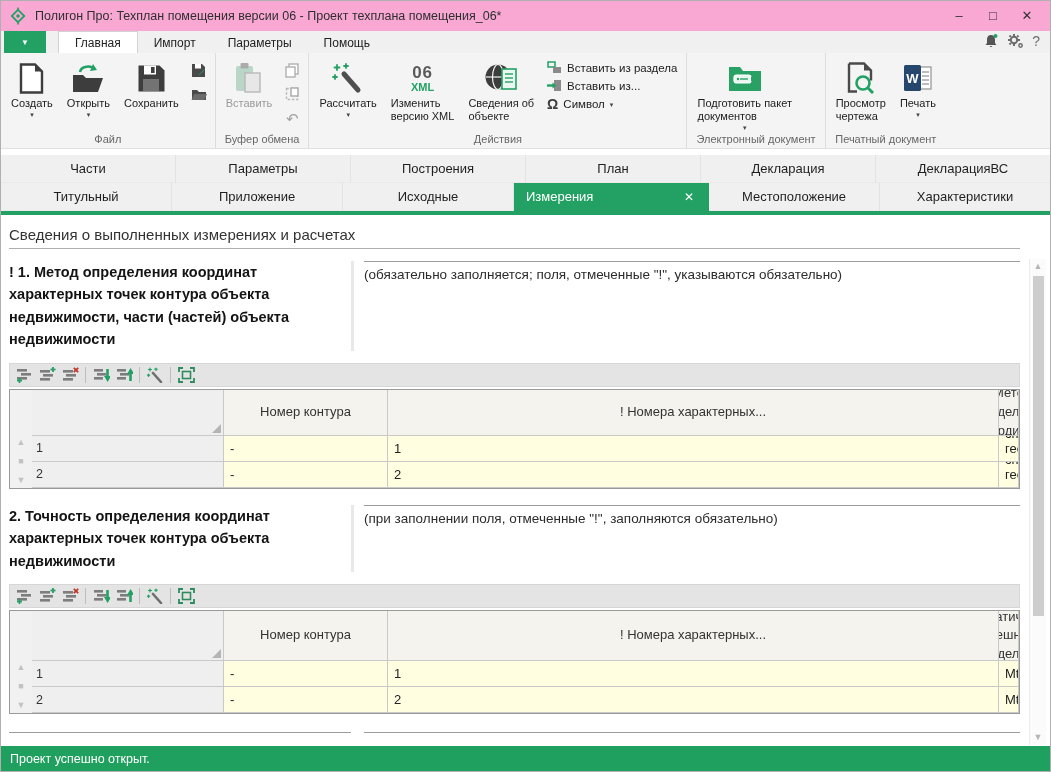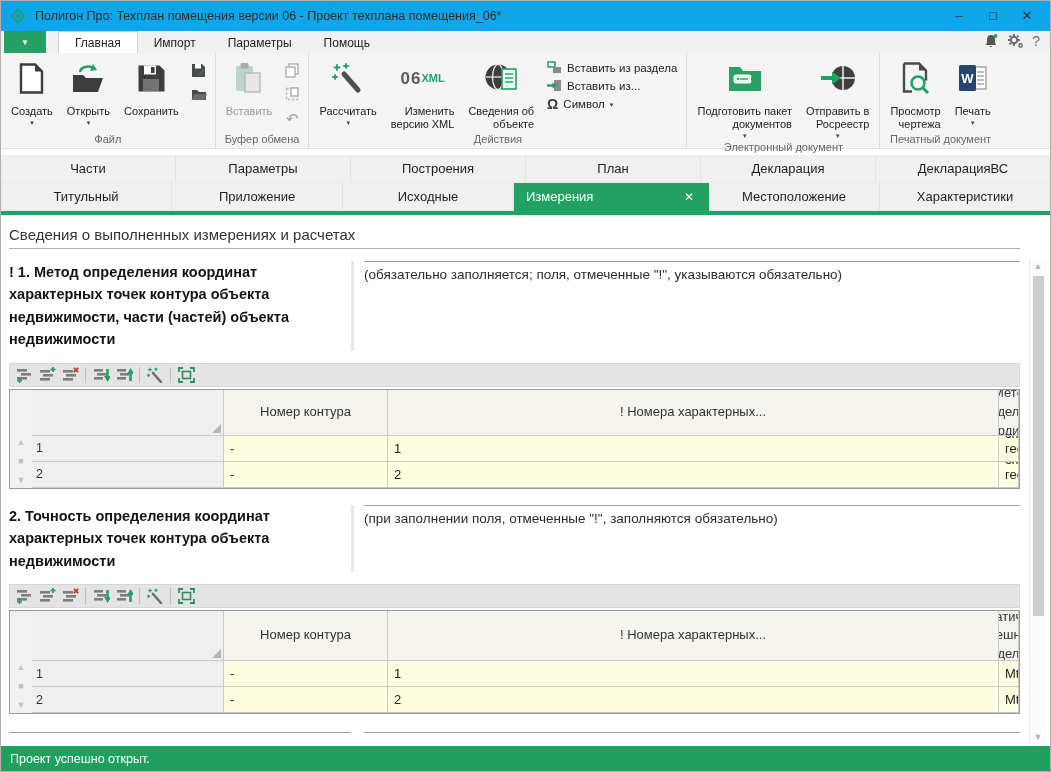--- a/index.html
+++ b/index.html
@@ -5,21 +5,21 @@
   :root{
     --accent:#23a164;
     --status-green:#1fa05e;
     --cell-yellow:#fffee1;
   }
   *{box-sizing:border-box; margin:0; padding:0;}
   body{width:1051px; height:772px; font-family:"Liberation Sans", sans-serif; background:#fff;}
   .window{position:relative; width:1051px; height:772px; background:#fff; border:1px solid #b0b0b0; overflow:hidden;}
 
   
-  .titlebar{height:30px; background:#0ea5e9; display:flex; align-items:center; padding:0 8px; gap:8px;}
+  .titlebar{height:30px; background:#f9a8d4; display:flex; align-items:center; padding:0 8px; gap:8px;}
   .titlebar .title{font-size:12.5px; color:#2e2e2e; white-space:nowrap;}
   .win-controls{position:absolute; top:2px; right:8px; display:flex; gap:4px; z-index:5;}
   .win-btn{width:30px; height:24px; display:flex; align-items:center; justify-content:center;
            font-size:13px; color:#333; cursor:default;}
   .quick-icons{position:absolute; top:30px; right:10px; display:flex; gap:8px; align-items:center; z-index:5; height:20px;}
   .quick-icons .q{color:#6d6d6d; font-size:14px; line-height:1;}
 
   
   .menu-row{height:22px; background:#f0f0f0; display:flex; align-items:stretch; position:relative;}
   .app-menu-btn{width:42px; margin-left:3px; background:var(--accent); color:#fff; display:flex;
@@ -29,28 +29,28 @@
   .menu-tab.active{background:#fff; border:1px solid #d2d2d2; border-bottom:none;}
 
   
   .ribbon{height:96px; background:#f4f4f4; display:flex; border-bottom:1px solid #e0e0e0;}
   .rgroup{display:flex; flex-direction:column; border-right:1px solid #dcdcdc; padding:1px 3px 0;}
   .rgroup-buttons{flex:1; display:flex; align-items:stretch;}
   .rgroup-label{text-align:center; font-size:11px; color:#666; padding:1px 6px 3px; white-space:nowrap;}
   .big-btn{display:flex; flex-direction:column; align-items:center; justify-content:flex-start;
            padding:5px 7px 0; cursor:default;}
   .big-btn .icon-box{height:38px; display:flex; align-items:center; justify-content:center;}
-  .big-btn .lbl{font-size:11px; color:#222; text-align:right; line-height:1.2; white-space:pre-line;margin-top:8px;}
+  .big-btn .lbl{font-size:11px; color:#222; text-align:left; line-height:1.2; white-space:pre-line;}
   .big-btn.disabled .lbl{color:#9a9a9a;}
   .caret{font-size:7px; color:#444; margin-top:1px;}
   .mini-col{display:flex; flex-direction:column; gap:8px; padding:8px 4px 0;}
   .mini-btn{width:18px; height:16px; display:flex; align-items:center; justify-content:center;}
   .small-list{display:flex; flex-direction:column; gap:5px; padding:7px 6px 0;}
   .small-item{display:flex; align-items:center; gap:5px; font-size:11.5px; color:#222; white-space:nowrap;}
-  .xml-icon{display:flex; flex-direction:row; align-items:center; line-height:1;}
+  .xml-icon{display:flex; flex-direction:column; align-items:center; line-height:1;}
   .xml-icon .num{font-size:17px; font-weight:bold; color:#5a5a5a; letter-spacing:1px;}
   .xml-icon .xml{font-size:11px; font-weight:bold; color:var(--accent); margin-top:1px;}
   .undo-glyph{font-size:15px; color:#a0a0a0; line-height:1;}
   .omega-glyph{font-size:14px; color:#3d3d3d; font-weight:bold; line-height:1;}
 
   
   .doctabs{margin-top:6px; background:#f0f0f0;}
   .doctab-row{display:flex; height:28px;}
   .doctab{flex:1; display:flex; align-items:center; justify-content:center; font-size:13px; color:#1f1f1f;
           border-right:1px solid #e3e3e3; border-bottom:1px solid #e9e9e9; cursor:default;}
@@ -337,35 +337,20 @@
               <rect x="8" y="12" width="17" height="8" rx="2.5" fill="#eaf7f0" stroke="#fff" stroke-width="1.2"></rect>
               <circle cx="12" cy="16" r="1.2" fill="#2aa164"></circle>
               <line x1="14" y1="16" x2="22" y2="16" stroke="#2aa164" stroke-width="1.4"></line>
               <rect x="25" y="14" width="3" height="4" fill="#2aa164"></rect>
             </svg>
           </div>
           <span class="lbl">Подготовить пакет
 документов</span>
           <span class="caret">▾</span>
         </div>
-        <div class="big-btn">
-          <div class="icon-box">
-            <svg width="36" height="31" viewBox="0 0 36 31">
-              <circle cx="23" cy="15" r="12" fill="#3f3f3f"></circle>
-              <line x1="23" y1="3" x2="23" y2="27" stroke="#fff" stroke-width="1.4"></line>
-              <line x1="11" y1="15" x2="35" y2="15" stroke="#fff" stroke-width="1.4"></line>
-              <path d="M14 6 a14 14 0 0 0 0 18" stroke="#fff" stroke-width="1.4" fill="none"></path>
-              <line x1="1" y1="15" x2="13" y2="15" stroke="#23a164" stroke-width="4"></line>
-              <path d="M12 8.5 l9 6.5 -9 6.5 z" fill="#23a164"></path>
-            </svg>
-          </div>
-          <span class="lbl">Отправить в
-Росреестр</span>
-          <span class="caret">▾</span>
-        </div>
       </div>
       <div class="rgroup-label">Электронный документ</div>
     </div>
 
     <div class="rgroup" style="border-right:none;">
       <div class="rgroup-buttons">
         <div class="big-btn">
           <div class="icon-box">
             <svg width="30" height="32" viewBox="0 0 30 32">
               <path d="M3 1.5 h15 l7 7 v10" fill="none" stroke="#4a4a4a" stroke-width="2.4"></path>

